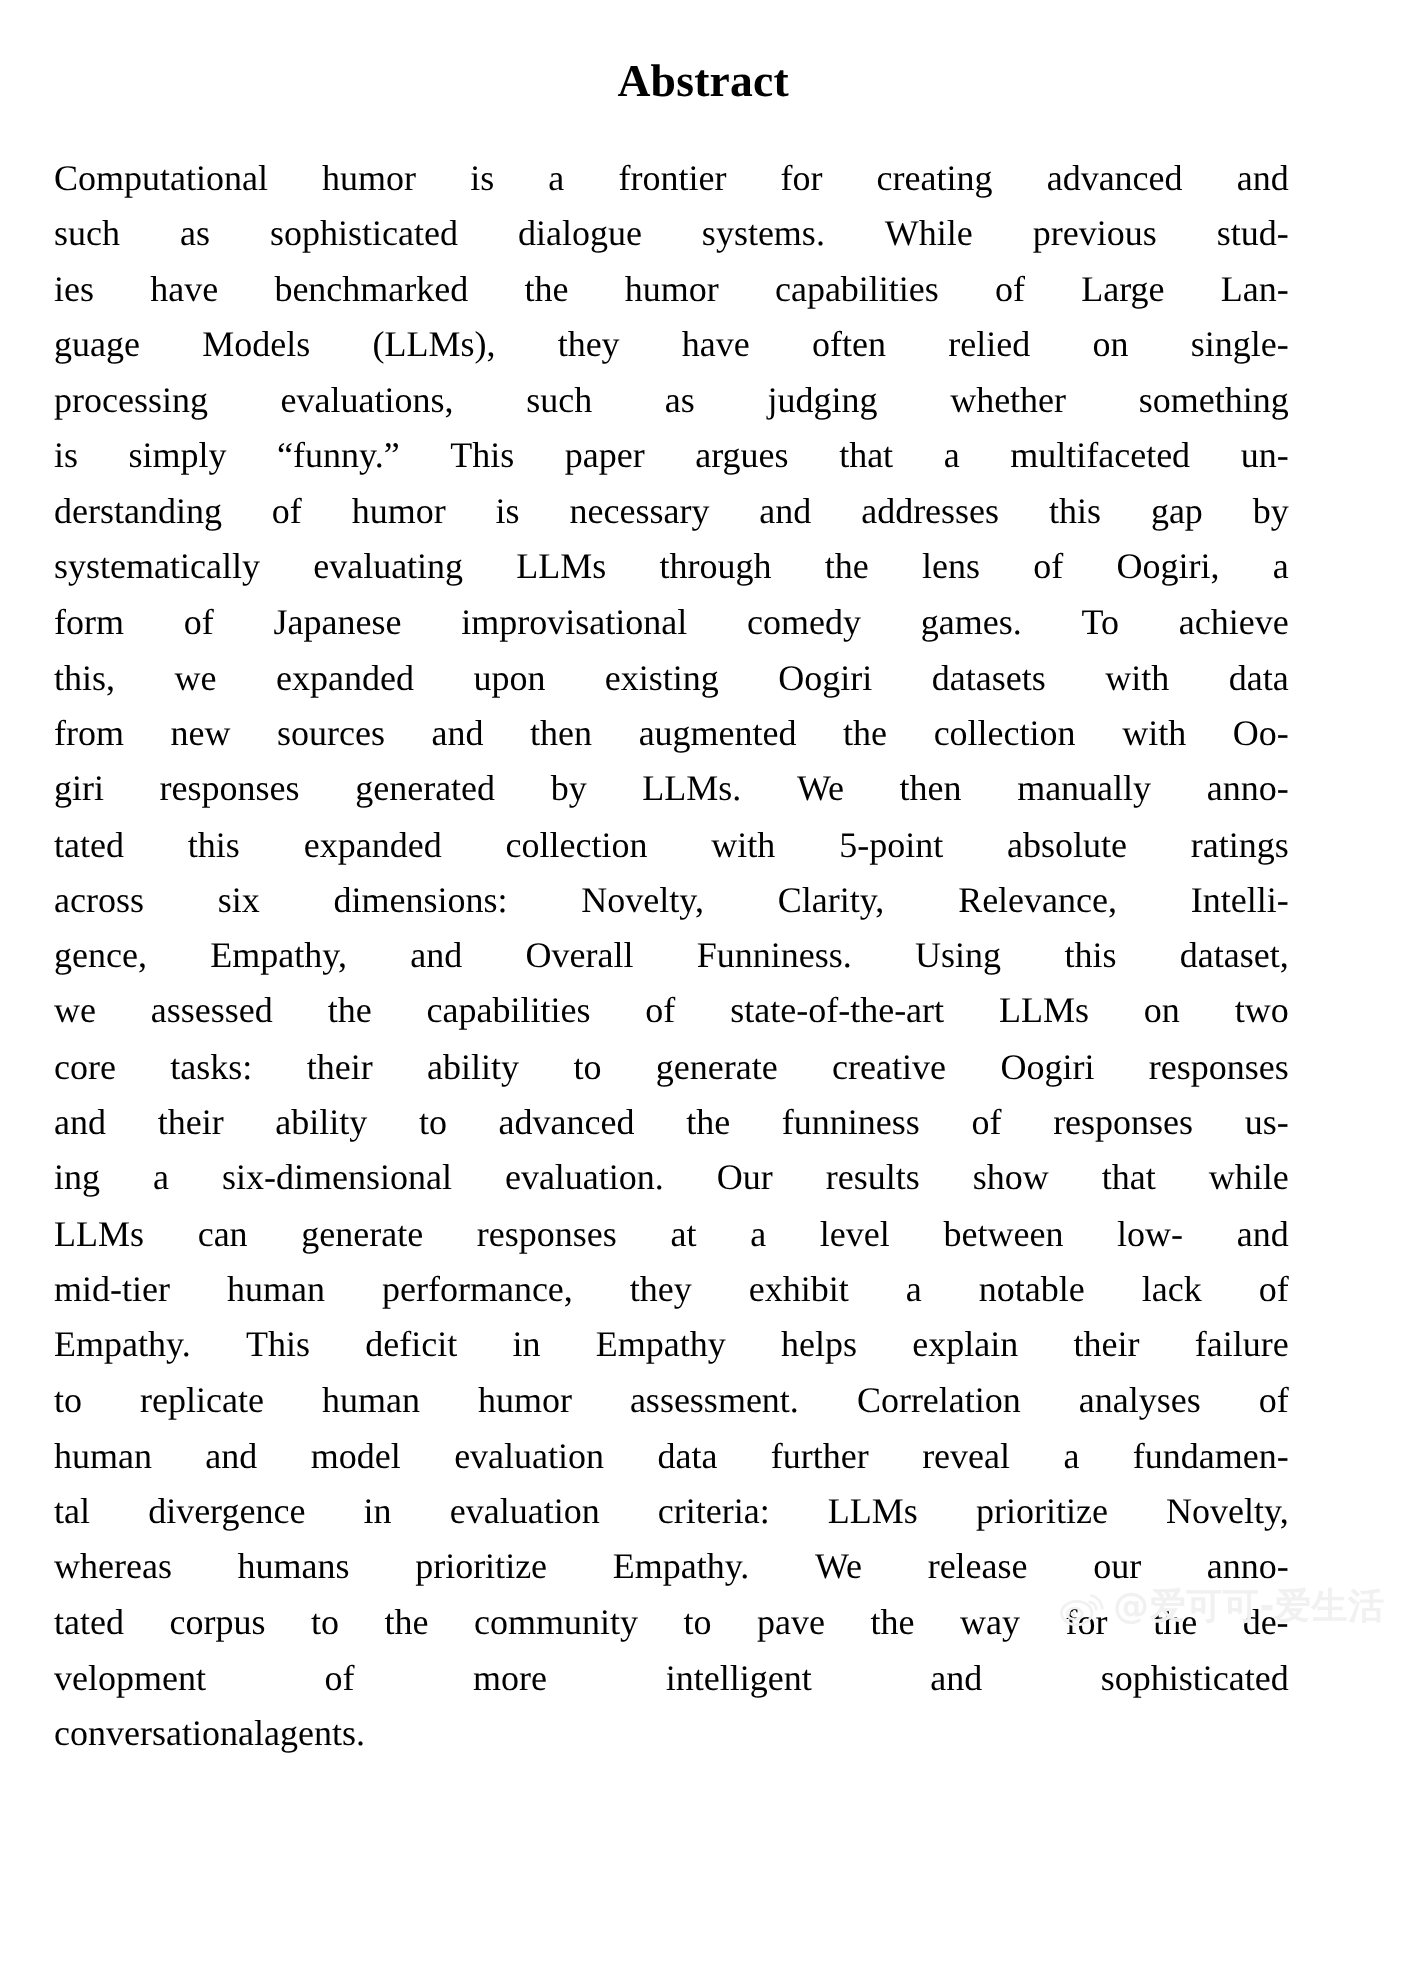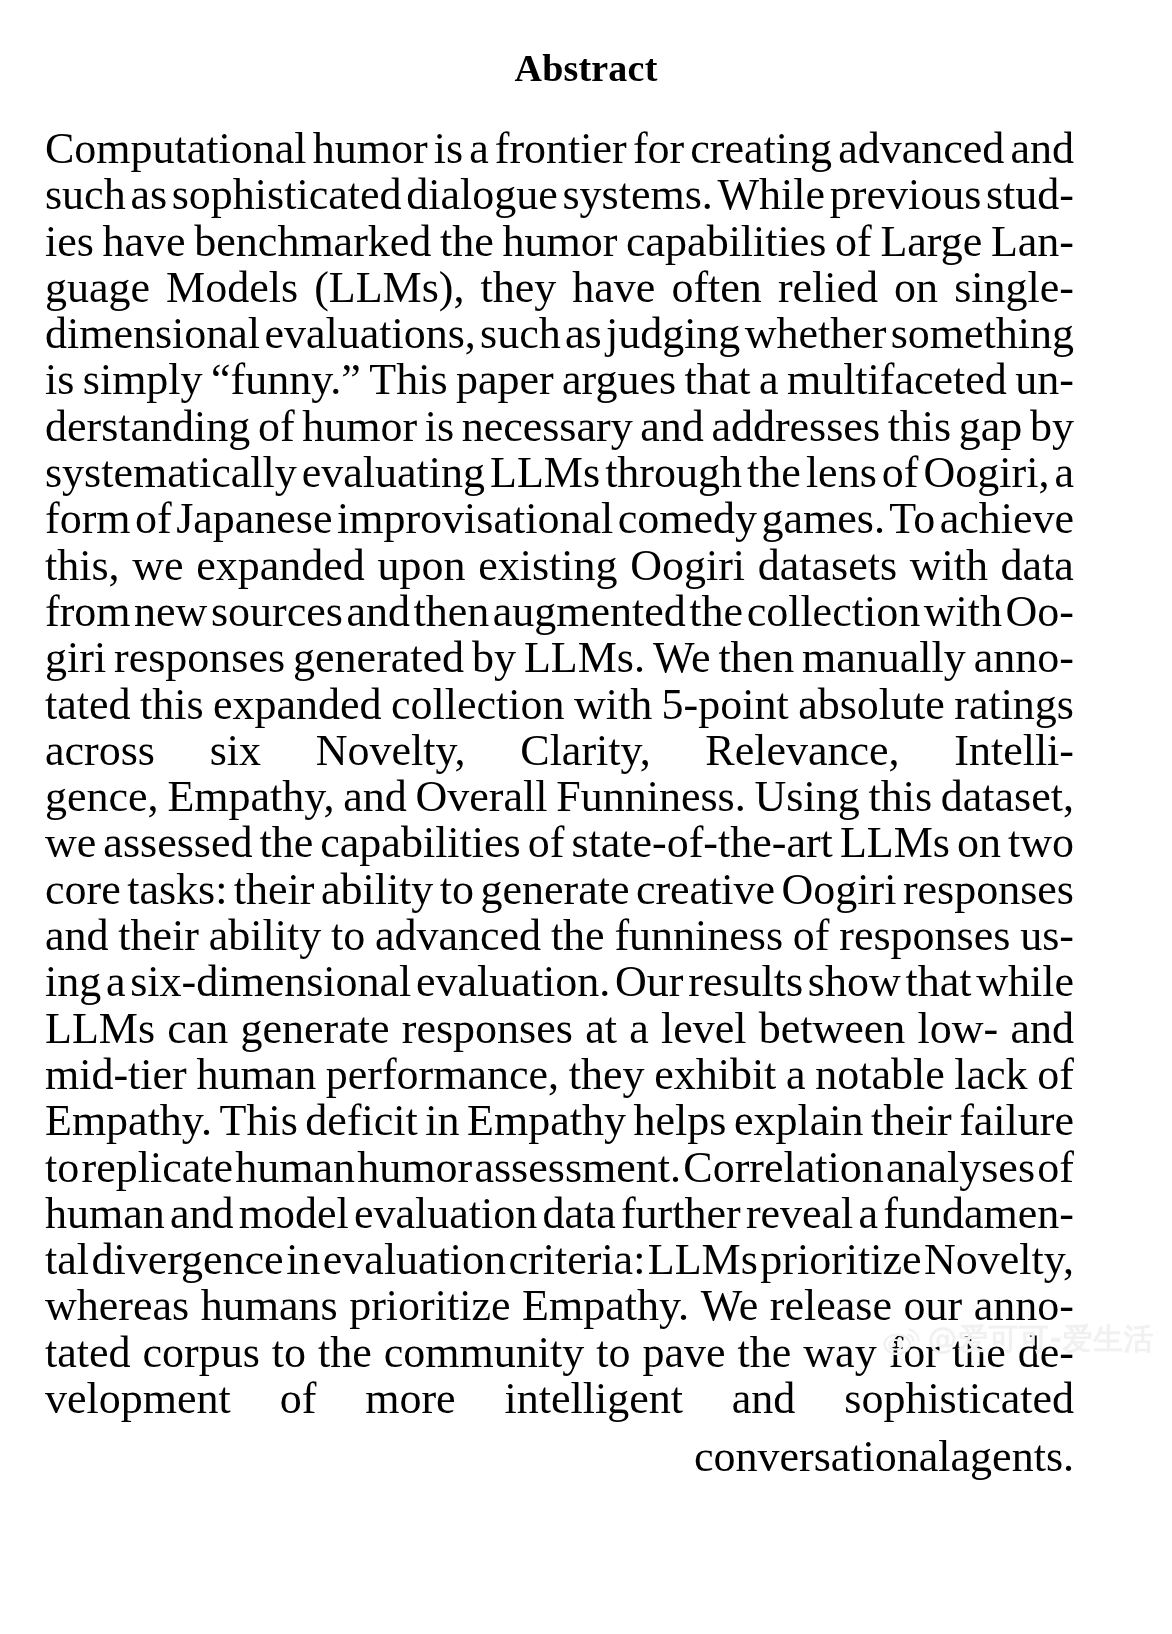--- a/index.html
+++ b/index.html
@@ -35,42 +35,41 @@
     font-weight: bold;
     letter-spacing: 0.2px;
     line-height: 46px;
   }
 
   .abstract-body {
     position: absolute;
     left: 45px;
     top: 126px;
     width: 1029px;
-    font-size: 44px;
+    font-size: 30px;
     line-height: 46.3px;
     text-align: justify;
     text-justify: inter-word;
     
     hyphens: manual;
     -webkit-hyphens: manual;
     word-spacing: 0px;
   }
 
   
   .jline {
     display: flex;
     justify-content: space-between;
     width: 100%;
     height: 46.3px;
     line-height: 46.3px;
     white-space: pre;
   }
   .jline.natural {
-    justify-content: flex-end;
-    margin-top: 12px;
+    justify-content: flex-start;
   }
   .jline > span {
     white-space: pre;
   }
 
   .watermark {
     position: absolute;
     right: 18px;
     bottom: 8px;
     display: flex;
@@ -101,30 +100,30 @@
 <div class="page">
 
   <div class="abstract-heading">Abstract</div>
 
   <div class="abstract-body">
     <div id="lines-host">
         <div class="jline"><span>Computational</span><span>humor</span><span>is</span><span>a</span><span>frontier</span><span>for</span><span>creating</span><span>advanced</span><span>and</span></div>
         <div class="jline"><span>such</span><span>as</span><span>sophisticated</span><span>dialogue</span><span>systems.</span><span>While</span><span>previous</span><span>stud-</span></div>
         <div class="jline"><span>ies</span><span>have</span><span>benchmarked</span><span>the</span><span>humor</span><span>capabilities</span><span>of</span><span>Large</span><span>Lan-</span></div>
         <div class="jline"><span>guage</span><span>Models</span><span>(LLMs),</span><span>they</span><span>have</span><span>often</span><span>relied</span><span>on</span><span>single-</span></div>
-        <div class="jline"><span>dimensional</span><span>evaluations,</span><span>such</span><span>as</span><span>judging</span><span>whether</span><span>something</span></div>
+        <div class="jline"><span>processing</span><span>evaluations,</span><span>such</span><span>as</span><span>judging</span><span>whether</span><span>something</span></div>
         <div class="jline"><span>is</span><span>simply</span><span>“funny.”</span><span>This</span><span>paper</span><span>argues</span><span>that</span><span>a</span><span>multifaceted</span><span>un-</span></div>
         <div class="jline"><span>derstanding</span><span>of</span><span>humor</span><span>is</span><span>necessary</span><span>and</span><span>addresses</span><span>this</span><span>gap</span><span>by</span></div>
         <div class="jline"><span>systematically</span><span>evaluating</span><span>LLMs</span><span>through</span><span>the</span><span>lens</span><span>of</span><span>Oogiri,</span><span>a</span></div>
         <div class="jline"><span>form</span><span>of</span><span>Japanese</span><span>improvisational</span><span>comedy</span><span>games.</span><span>To</span><span>achieve</span></div>
         <div class="jline"><span>this,</span><span>we</span><span>expanded</span><span>upon</span><span>existing</span><span>Oogiri</span><span>datasets</span><span>with</span><span>data</span></div>
         <div class="jline"><span>from</span><span>new</span><span>sources</span><span>and</span><span>then</span><span>augmented</span><span>the</span><span>collection</span><span>with</span><span>Oo-</span></div>
         <div class="jline"><span>giri</span><span>responses</span><span>generated</span><span>by</span><span>LLMs.</span><span>We</span><span>then</span><span>manually</span><span>anno-</span></div>
         <div class="jline"><span>tated</span><span>this</span><span>expanded</span><span>collection</span><span>with</span><span>5-point</span><span>absolute</span><span>ratings</span></div>
-        <div class="jline"><span>across</span><span>six</span><span>Novelty,</span><span>Clarity,</span><span>Relevance,</span><span>Intelli-</span></div>
+        <div class="jline"><span>across</span><span>six</span><span>dimensions:</span><span>Novelty,</span><span>Clarity,</span><span>Relevance,</span><span>Intelli-</span></div>
         <div class="jline"><span>gence,</span><span>Empathy,</span><span>and</span><span>Overall</span><span>Funniness.</span><span>Using</span><span>this</span><span>dataset,</span></div>
         <div class="jline"><span>we</span><span>assessed</span><span>the</span><span>capabilities</span><span>of</span><span>state-of-the-art</span><span>LLMs</span><span>on</span><span>two</span></div>
         <div class="jline"><span>core</span><span>tasks:</span><span>their</span><span>ability</span><span>to</span><span>generate</span><span>creative</span><span>Oogiri</span><span>responses</span></div>
         <div class="jline"><span>and</span><span>their</span><span>ability</span><span>to</span><span>advanced</span><span>the</span><span>funniness</span><span>of</span><span>responses</span><span>us-</span></div>
         <div class="jline"><span>ing</span><span>a</span><span>six-dimensional</span><span>evaluation.</span><span>Our</span><span>results</span><span>show</span><span>that</span><span>while</span></div>
         <div class="jline"><span>LLMs</span><span>can</span><span>generate</span><span>responses</span><span>at</span><span>a</span><span>level</span><span>between</span><span>low-</span><span>and</span></div>
         <div class="jline"><span>mid-tier</span><span>human</span><span>performance,</span><span>they</span><span>exhibit</span><span>a</span><span>notable</span><span>lack</span><span>of</span></div>
         <div class="jline"><span>Empathy.</span><span>This</span><span>deficit</span><span>in</span><span>Empathy</span><span>helps</span><span>explain</span><span>their</span><span>failure</span></div>
         <div class="jline"><span>to</span><span>replicate</span><span>human</span><span>humor</span><span>assessment.</span><span>Correlation</span><span>analyses</span><span>of</span></div>
         <div class="jline"><span>human</span><span>and</span><span>model</span><span>evaluation</span><span>data</span><span>further</span><span>reveal</span><span>a</span><span>fundamen-</span></div>

